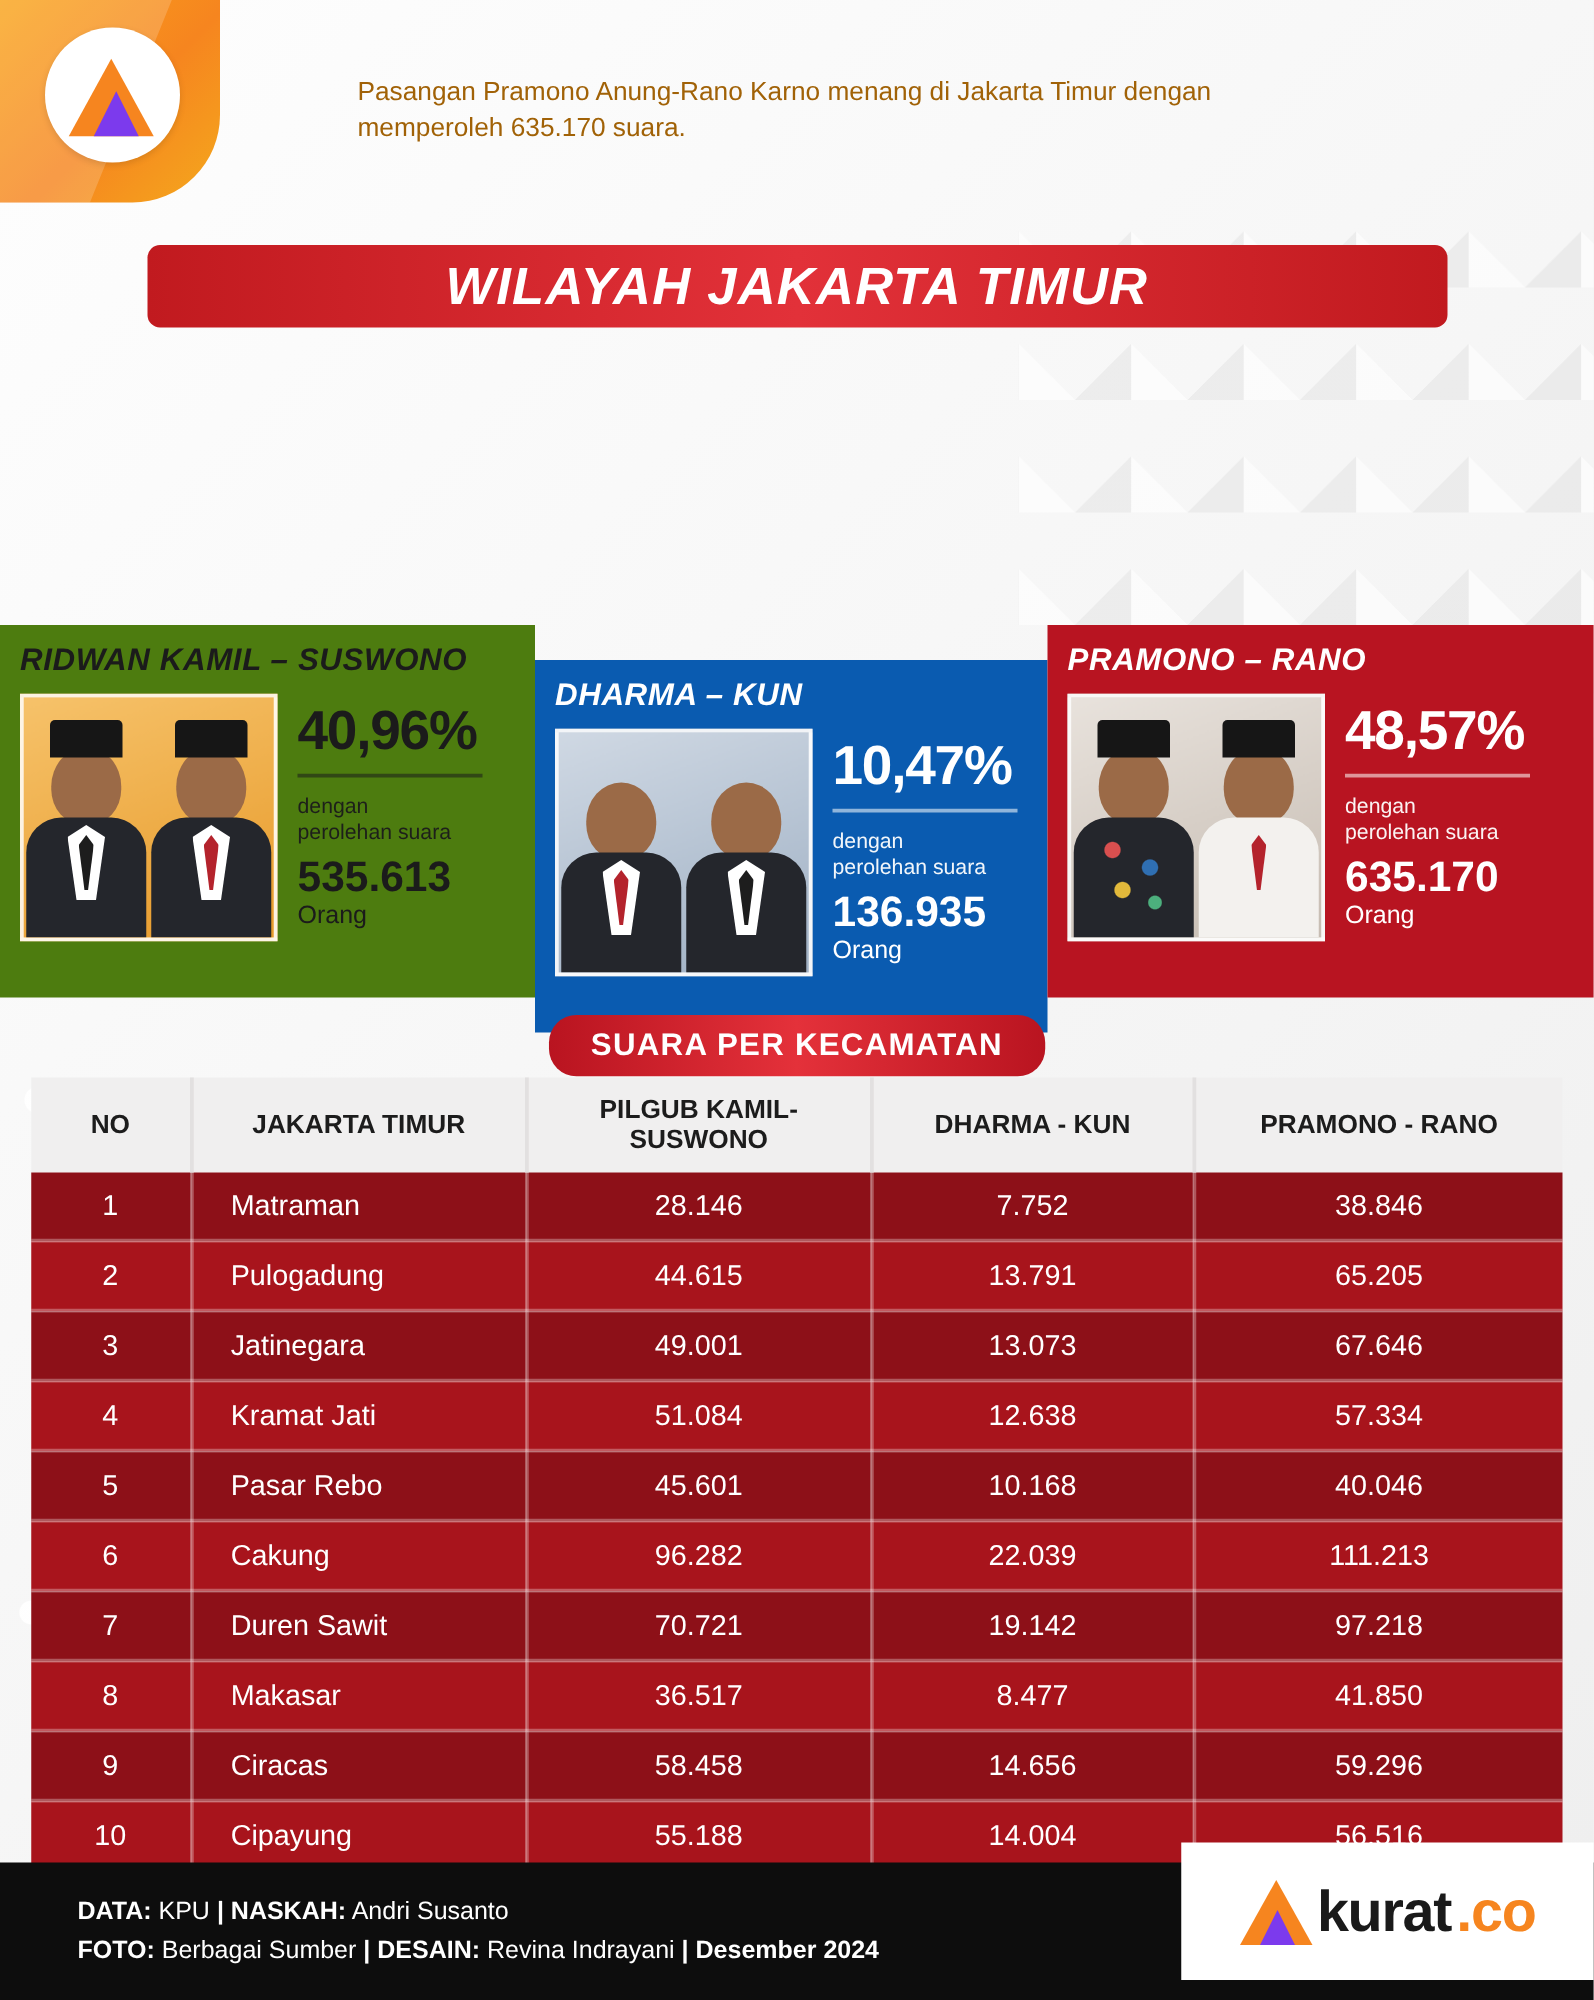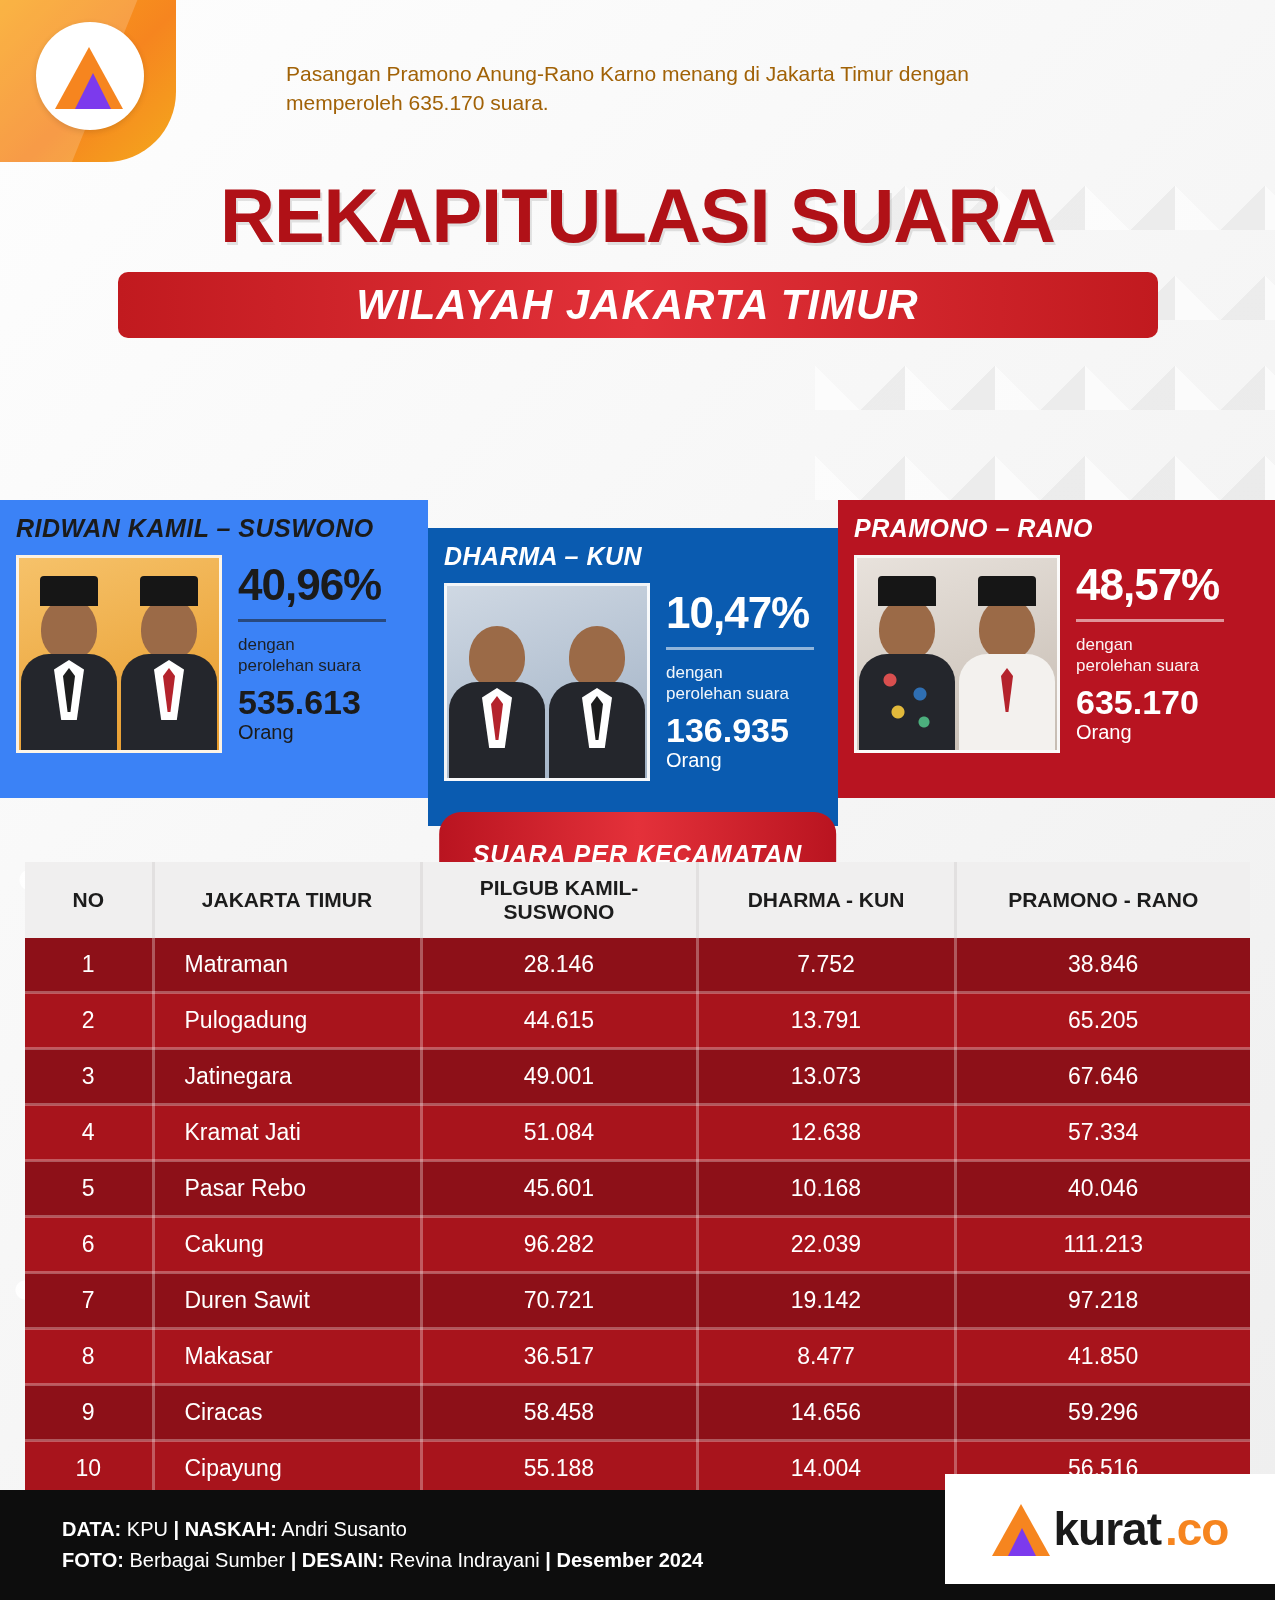--- a/index.html
+++ b/index.html
@@ -104,21 +104,21 @@
     display: flex; align-items: center; justify-content: center;
   }
   .title-ribbon span {
     color: #fff; font-weight: 800; font-style: italic;
     font-size: 42px; letter-spacing: 1px;
   }
 
   
   .cards { position: absolute; left: 0; top: 500px; width: 1275px; display: flex; }
   .card { height: 298px; padding: 14px 16px 0 16px; position: relative; }
-  .card.c1 { width: 428px; background: #3b82f6; }
+  .card.c1 { width: 428px; background: #4d7c0f; }
   .card.c2 { width: 410px; background: #0a5bb0; margin-top: 28px; }
   .card.c3 { width: 437px; background: #b81421; }
   .card-title {
     font-weight: 800; font-style: italic; font-size: 25px; letter-spacing: .5px;
     margin-bottom: 12px;
   }
   .card.c1 .card-title { color: #1b1b1b; }
   .card.c2 .card-title, .card.c3 .card-title { color: #fff; }
   .card-body { display: flex; gap: 16px; }
   .photo {
@@ -167,23 +167,23 @@
   .card.c1 .stats { color: #1b1b1b; }
   .pct { font-size: 44px; font-weight: 800; line-height: 1; letter-spacing: -1px; }
   .rule { width: 148px; height: 3px; margin: 12px 0 12px; background: currentColor; opacity: .55; }
   .dengan { font-size: 17px; line-height: 1.25; opacity: .95; }
   .votes { font-size: 34px; font-weight: 800; margin-top: 8px; line-height: 1; }
   .orang { font-size: 20px; margin-top: 2px; }
 
   
   .section-pill {
     position: absolute; left: 50%; top: 812px; transform: translateX(-50%);
-    padding: 28px 34px; border-radius: 22px;
+    padding: 10px 34px; border-radius: 22px;
     background: linear-gradient(90deg,#b91420 0%,#e4313a 50%,#b91420 100%);
-    color: #fff; font-weight: 800; font-style: italic; font-size: 25px; letter-spacing: 1px;
+    color: #fff; font-weight: 800; font-size: 25px; letter-spacing: 1px;
   }
 
   
   table.recap {
     position: absolute; left: 25px; top: 862px;
     width: 1225px; border-collapse: collapse;
     font-size: 22px;
   }
   table.recap thead th {
     background: #f0efef; color: #1c1c1c;
@@ -250,21 +250,20 @@
       <div class="logo-a">
         <div class="tri-o"></div>
         <div class="tri-p"></div>
       </div>
     </div>
   </div>
 
   <div class="subhead">Pasangan Pramono Anung-Rano Karno menang di Jakarta Timur dengan memperoleh 635.170 suara.</div>
 
   <div class="title-block">
-    <div class="title-l1">REKAPITULASI SUARA</div>
     <div class="title-ribbon">
       <span>WILAYAH JAKARTA TIMUR</span>
     </div>
   </div>
 
   <div class="cards">
 
     <div class="card c1">
       <div class="card-title">RIDWAN KAMIL – SUSWONO</div>
       <div class="card-body">

